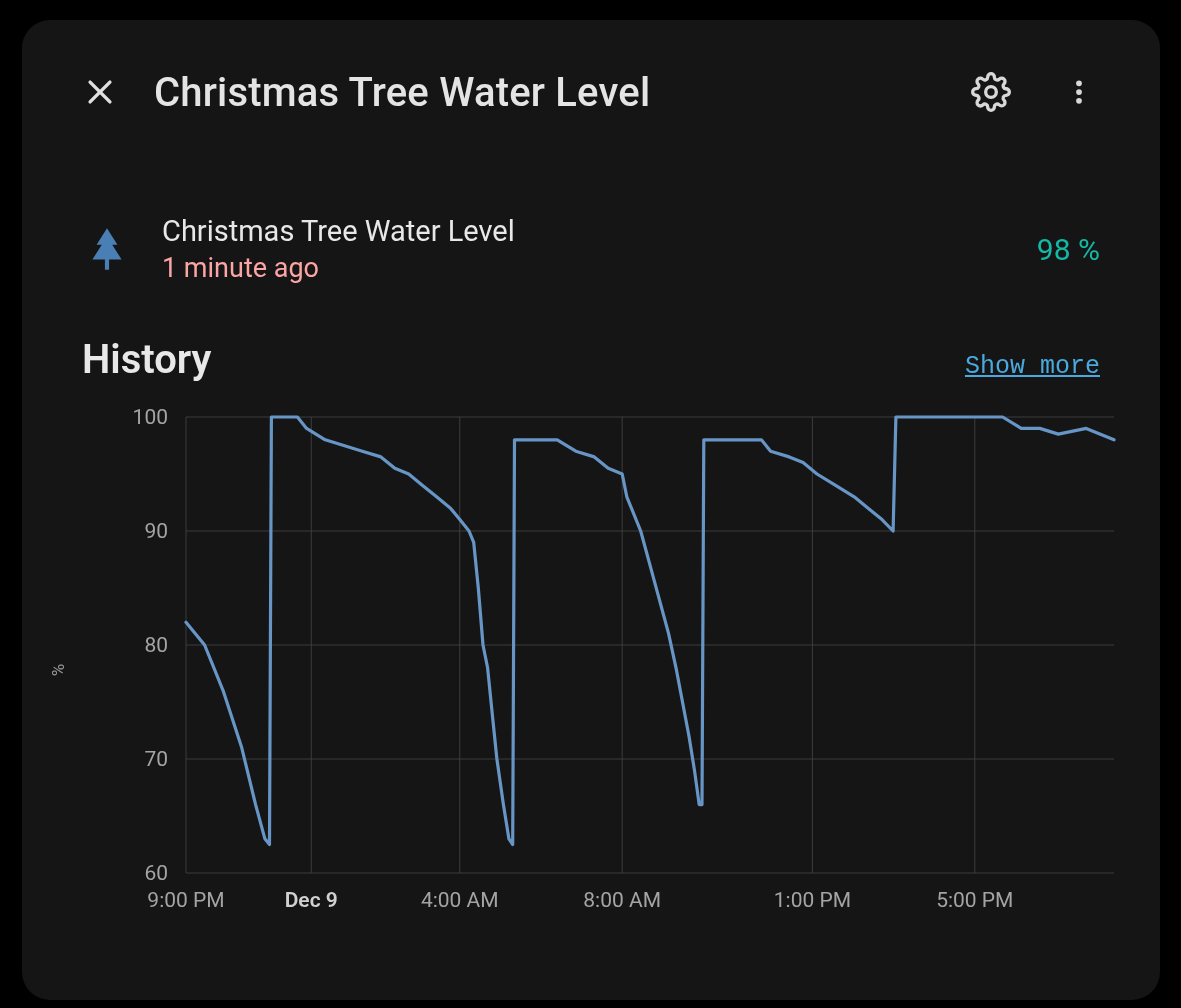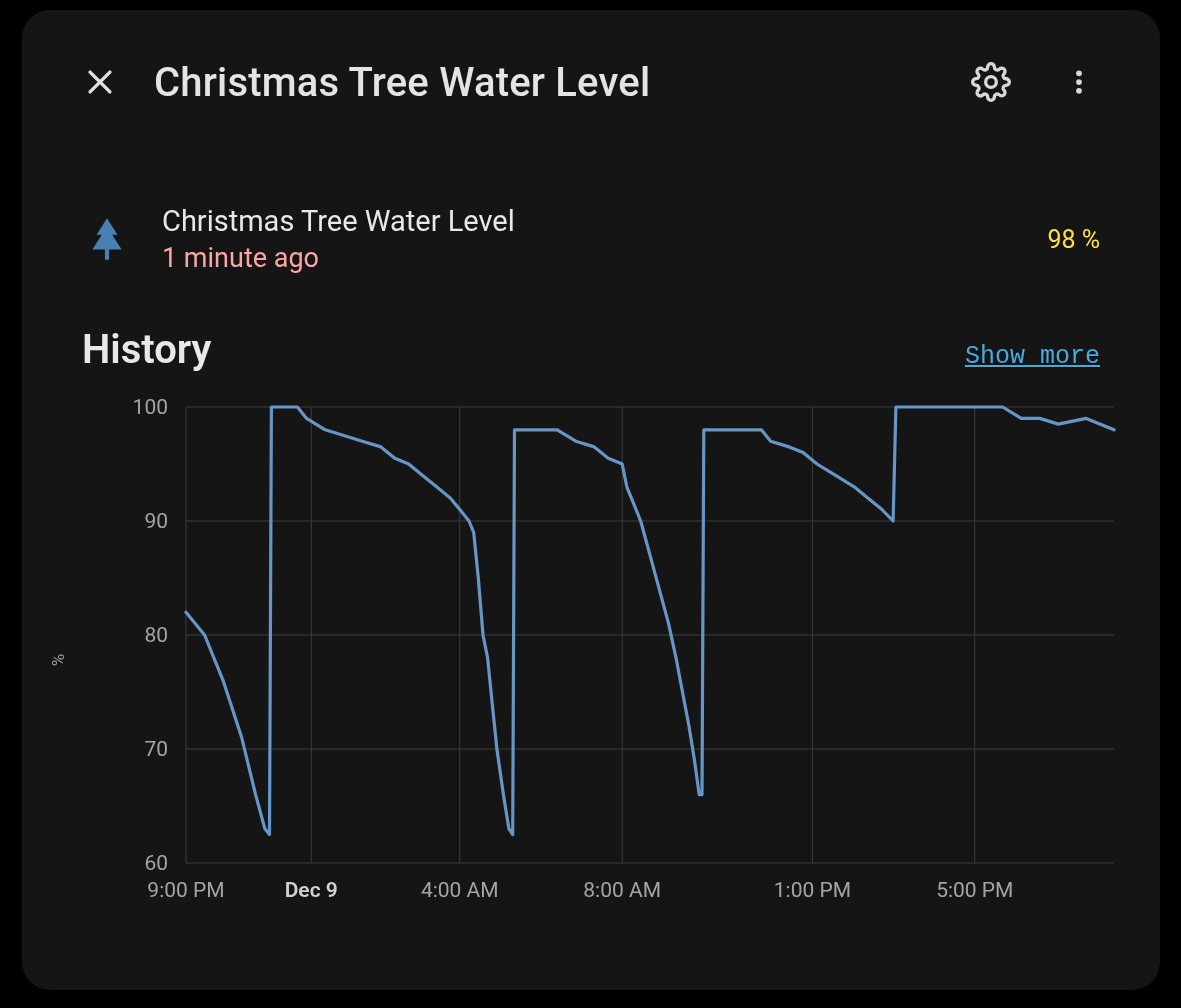--- a/index.html
+++ b/index.html
@@ -8,21 +8,21 @@
     background: #000;
     font-family: -apple-system, BlinkMacSystemFont, "Segoe UI", Roboto, Helvetica, Arial, sans-serif;
     color: #e0e0e0;
     width: 1181px;
     height: 1008px;
     overflow: hidden;
   }
   .card {
     position: absolute;
     left: 22px;
-    top: 10px;
+    top: 20px;
     width: 1138px;
     height: 980px;
     background: #151515;
     border-radius: 28px;
     box-sizing: border-box;
   }
   .header {
     display: flex;
     align-items: center;
     padding: 46px 40px 0 52px;
@@ -79,22 +79,22 @@
   .entity-name {
     font-size: 29px;
     font-weight: 400;
     color: #e8e8e8;
   }
   .entity-time {
     font-size: 27px;
     color: #fca5a5;
   }
   .entity-value {
-    font-size: 25px;
-    color: #fde047;
+    font-size: 30px;
+    color: #14b8a6;
   }
   .history-row {
     display: flex;
     align-items: baseline;
     justify-content: space-between;
     padding: 52px 60px 0 60px;
   }
   .history-title {
     font-size: 40px;
     font-weight: 600;

